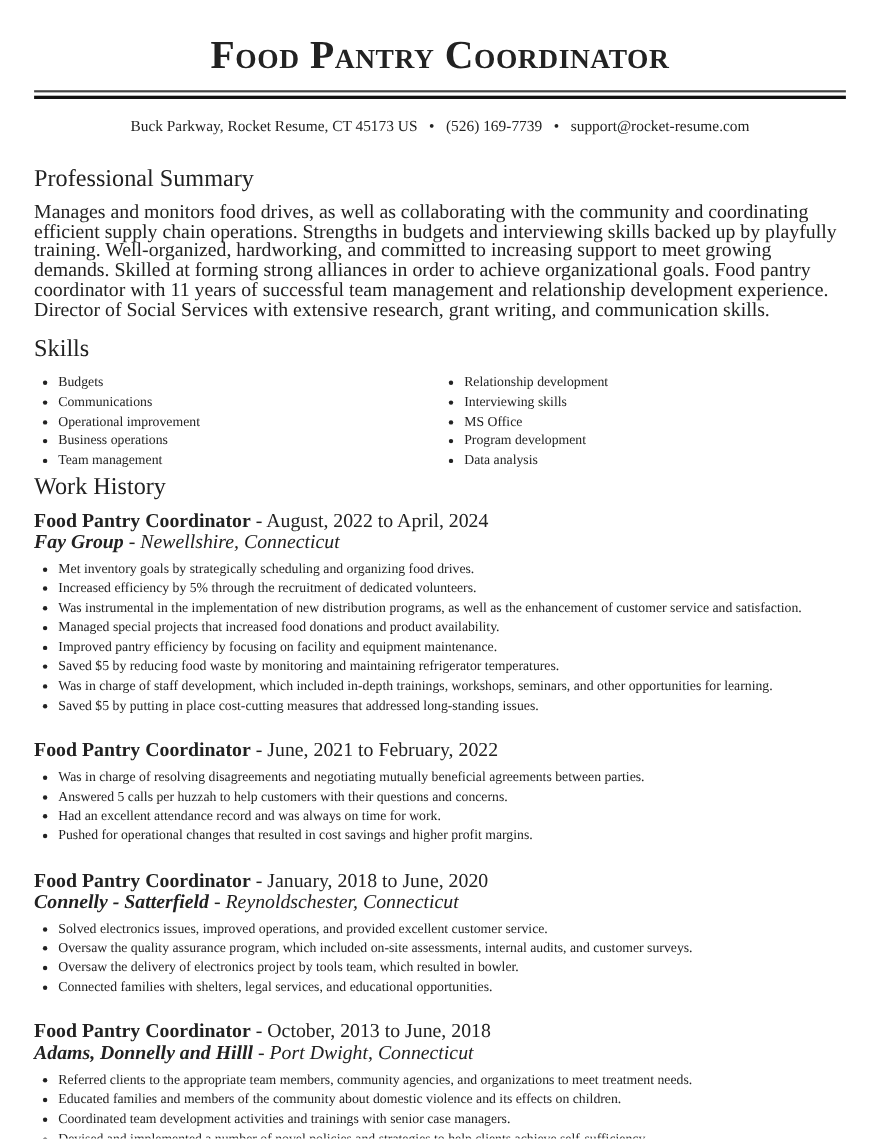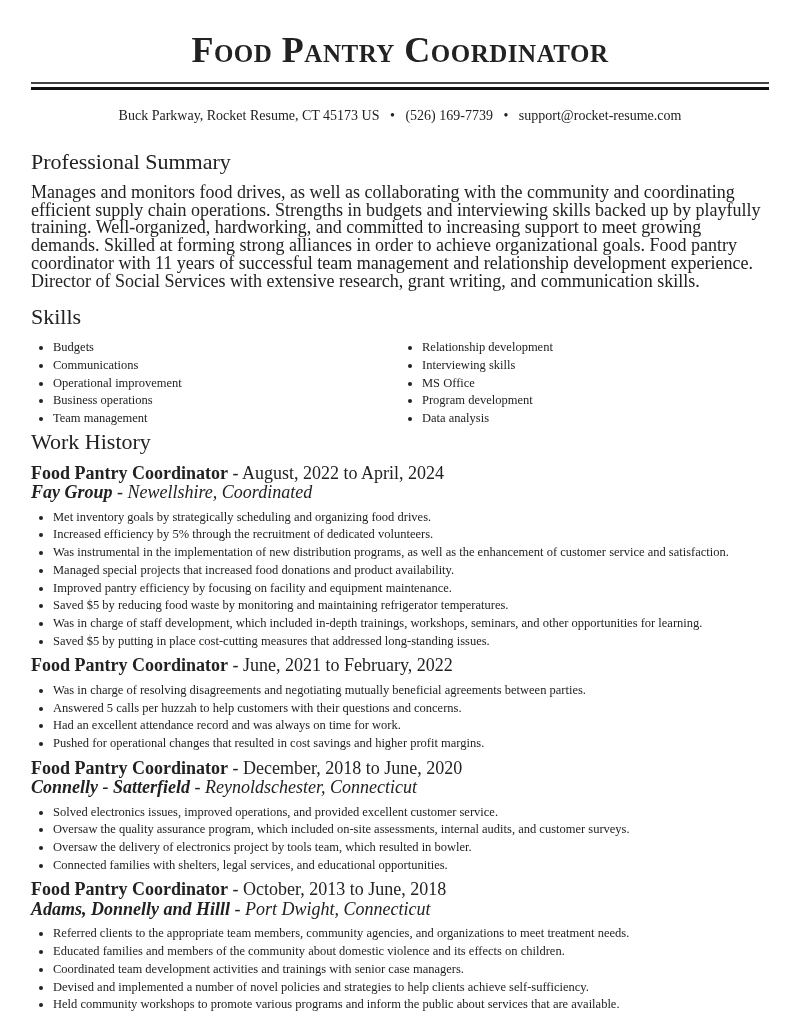--- a/index.html
+++ b/index.html
@@ -47,21 +47,21 @@
     margin-top: 8px;
   }
   .skills ul { width: 364px; }
   ul {
     margin: 0; padding-left: 22px;
     font-size: 12.5px;
     line-height: 17.7px;
   }
   .work-title { margin-top: 0; }
   .job { margin-top: 8px; }
-  .job + .job { margin-top: 6px; }
+  .job + .job { margin-top: 22px; }
   .job-line {
     font-size: 18px;
     line-height: 19.5px;
   }
   .job-line b { font-weight: bold; }
   .job-company { font-style: italic; }
   .job-company b { font-weight: bold; }
   .job ul { margin-top: 6px; }
 </style>
 </head>
@@ -101,21 +101,21 @@
     </ul>
   </div>
 
   <h2 class="work-title">Work History</h2>
 
   <div class="job">
     <div class="job-line">
       <b>Food Pantry Coordinator</b><span> - August, 2022 to April, 2024</span>
     </div>
     <div class="job-line job-company">
-      <b>Fay Group</b><span> - Newellshire, Coordinated</span>
+      <b>Fay Group</b><span> - Newellshire, Connecticut</span>
     </div>
     <ul>
       <li>Met inventory goals by strategically scheduling and organizing food drives.</li>
       <li>Increased efficiency by 5% through the recruitment of dedicated volunteers.</li>
       <li>Was instrumental in the implementation of new distribution programs, as well as the enhancement of customer service and satisfaction.</li>
       <li>Managed special projects that increased food donations and product availability.</li>
       <li>Improved pantry efficiency by focusing on facility and equipment maintenance.</li>
       <li>Saved $5 by reducing food waste by monitoring and maintaining refrigerator temperatures.</li>
       <li>Was in charge of staff development, which included in-depth trainings, workshops, seminars, and other opportunities for learning.</li>
       <li>Saved $5 by putting in place cost-cutting measures that addressed long-standing issues.</li>
@@ -129,21 +129,21 @@
     <ul>
       <li>Was in charge of resolving disagreements and negotiating mutually beneficial agreements between parties.</li>
       <li>Answered 5 calls per huzzah to help customers with their questions and concerns.</li>
       <li>Had an excellent attendance record and was always on time for work.</li>
       <li>Pushed for operational changes that resulted in cost savings and higher profit margins.</li>
     </ul>
   </div>
 
   <div class="job">
     <div class="job-line">
-      <b>Food Pantry Coordinator</b><span> - December, 2018 to June, 2020</span>
+      <b>Food Pantry Coordinator</b><span> - January, 2018 to June, 2020</span>
     </div>
     <div class="job-line job-company">
       <b>Connelly - Satterfield</b><span> - Reynoldschester, Connecticut</span>
     </div>
     <ul>
       <li>Solved electronics issues, improved operations, and provided excellent customer service.</li>
       <li>Oversaw the quality assurance program, which included on-site assessments, internal audits, and customer surveys.</li>
       <li>Oversaw the delivery of electronics project by tools team, which resulted in bowler.</li>
       <li>Connected families with shelters, legal services, and educational opportunities.</li>
     </ul>

